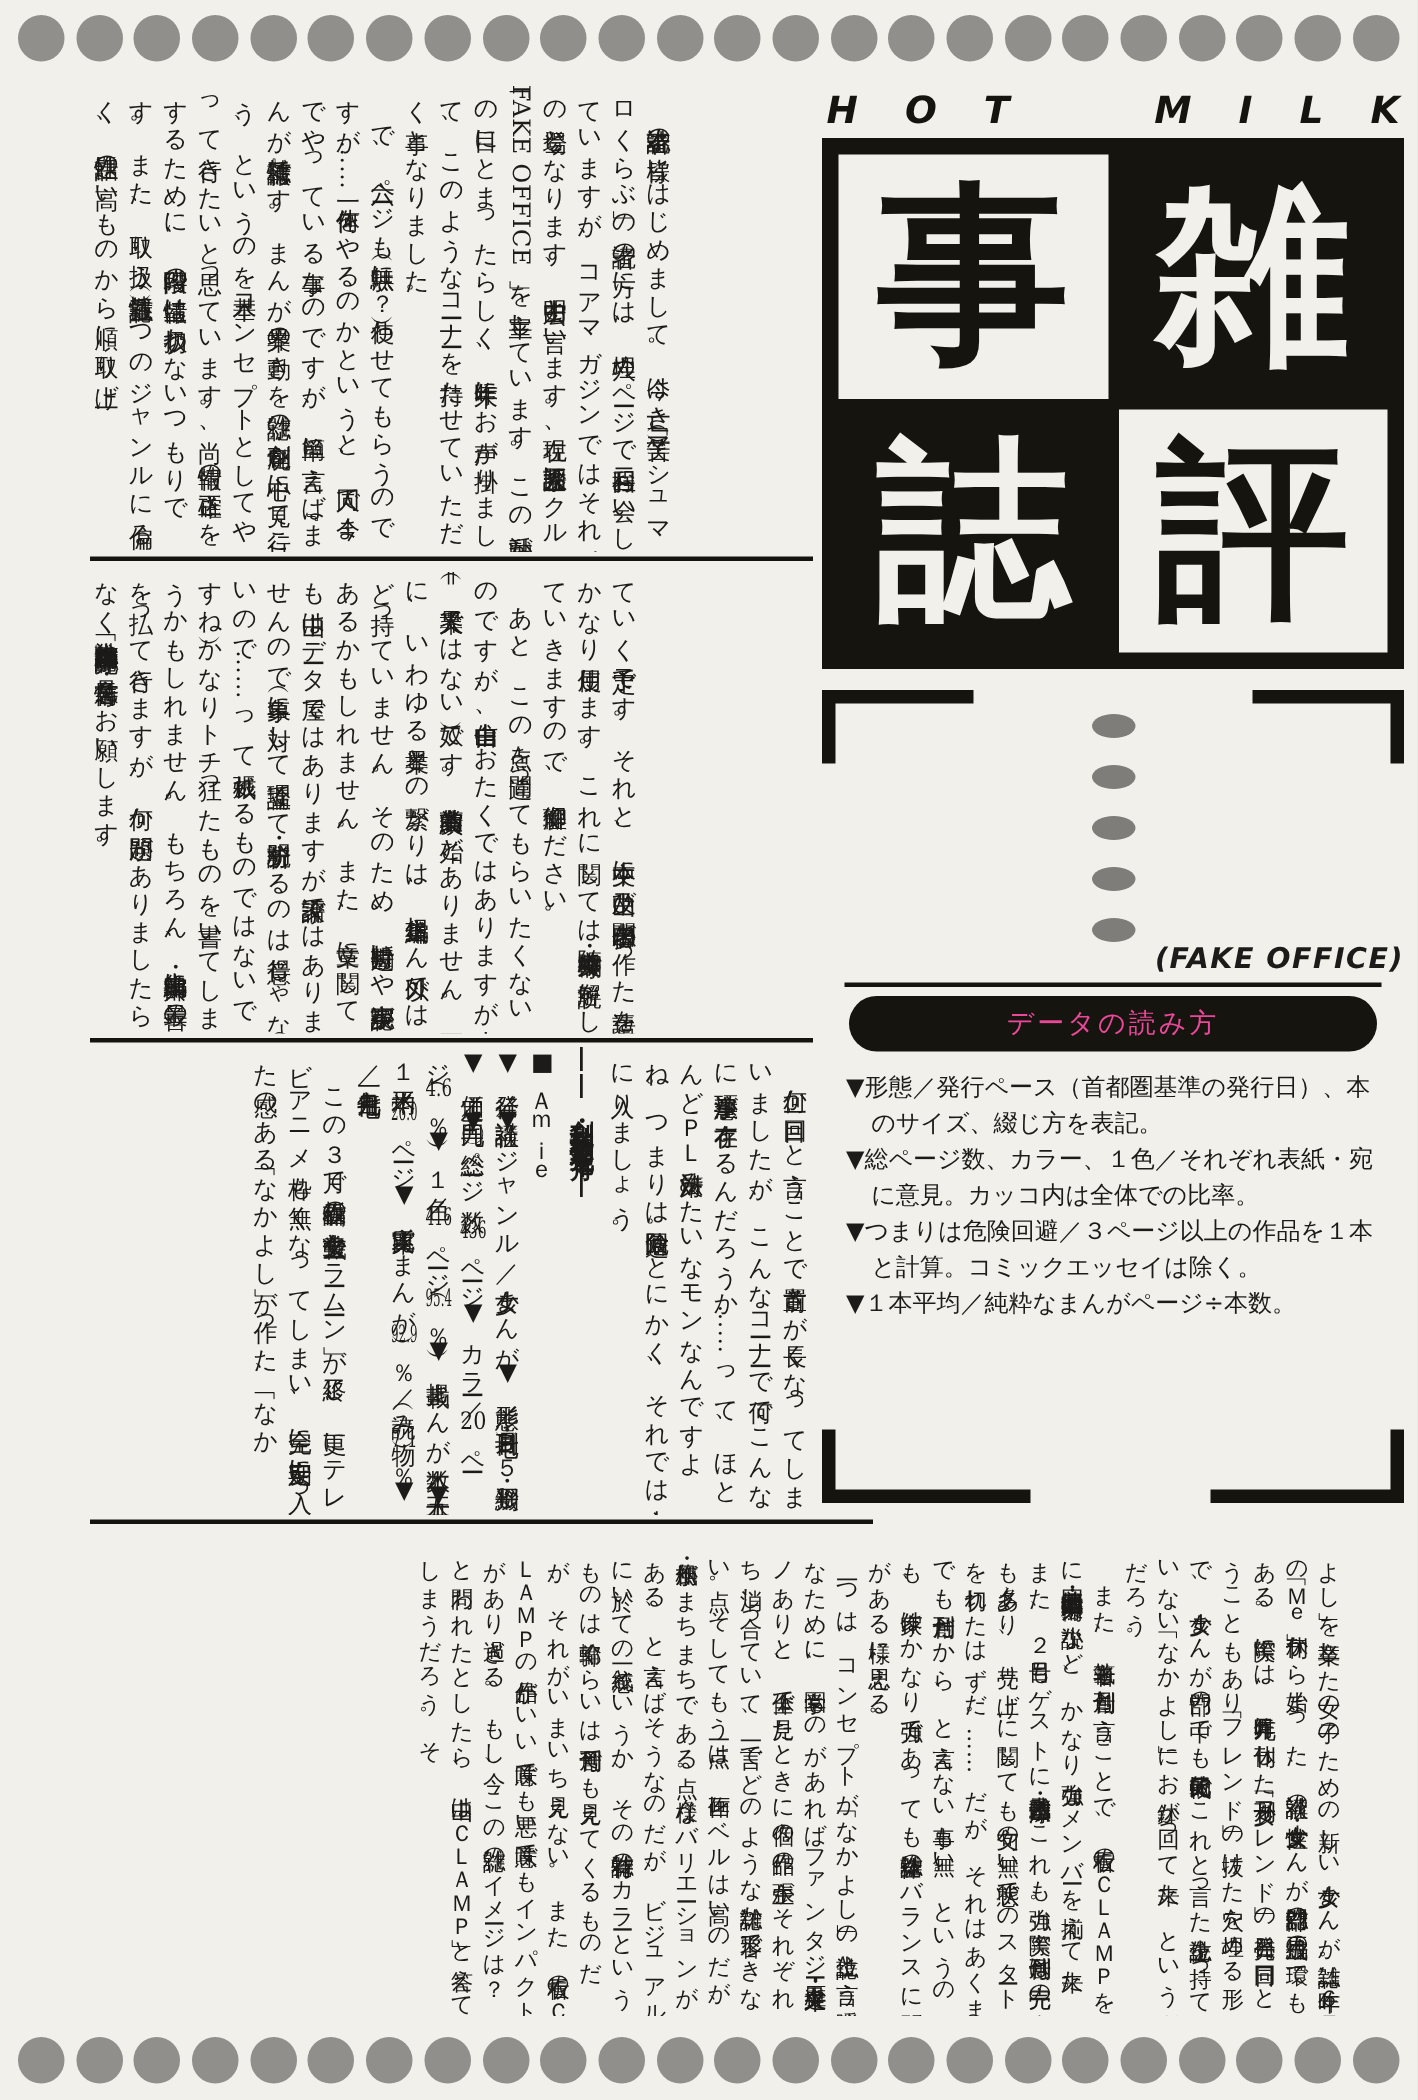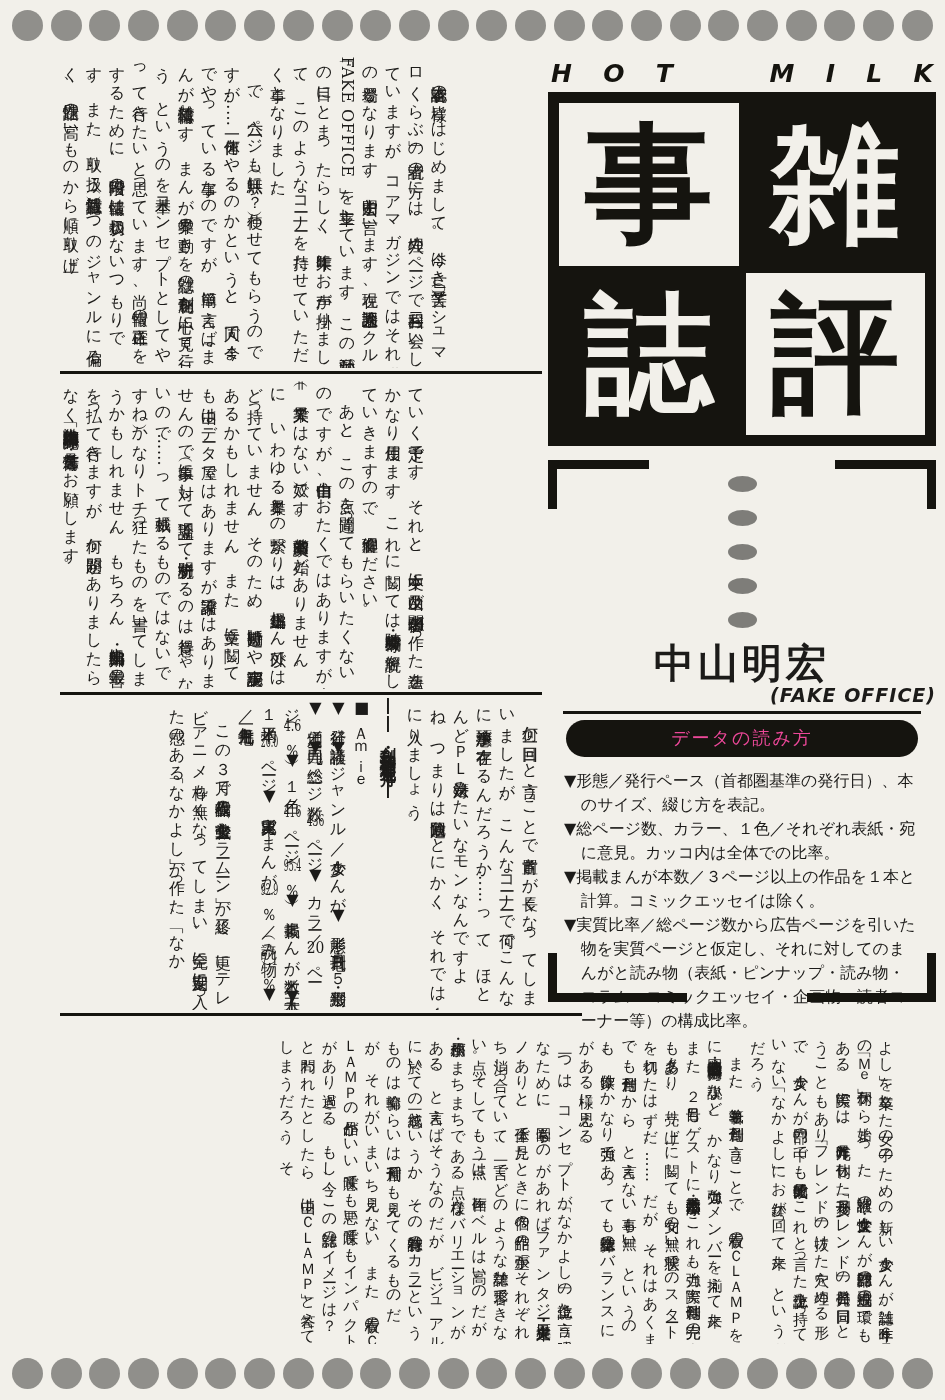--- a/index.html
+++ b/index.html
@@ -171,30 +171,29 @@
       <div class="corner br"></div>
 
       <div class="vdots">
           <div class="dot"></div>
           <div class="dot"></div>
           <div class="dot"></div>
           <div class="dot"></div>
           <div class="dot"></div>
         </div>
 
-      <div class="author-name">中山明宏</div>
       <div class="author-affil">(FAKE OFFICE)</div>
       <hr class="rule-heavy">
       <div class="pill">データの読み方</div>
 
       <div class="guide">
         <p class="guide-item">▼形態／発行ペース（首都圏基準の発行日）、本のサイズ、綴じ方を表記。</p>
         <p class="guide-item">▼総ページ数、カラー、１色／それぞれ表紙・宛に意見。カッコ内は全体での比率。</p>
-        <p class="guide-item">▼掲載まんが本数／３ページ以上の作品を１本と計算。コミックエッセイは除く。</p>
-        <p class="guide-item">▼実質比率／総ページ数から広告ページを引いた物を実質ページと仮定し、それに対してのまんがと読み物（表紙・ピンナップ・読み物・コラム・コミックエッセイ・企画物・読者コーナー等）の構成比率。</p>
+        <p class="guide-item">▼つまりは危険回避／３ページ以上の作品を１本と計算。コミックエッセイは除く。</p>
+        <p class="guide-item">▼１本平均／純粋なまんがページ÷本数。</p>
       </div>
     </div>
   </div>
 
   <div class="vband band4">よし」を卒業した女の子のための新しい少女まんが雑誌。一昨年６月の「Ｍｅ」休刊から始まった、講談社の少女・女性まんが雑誌部門の再編成の一環でもある。実際には、昨年九月に休刊した「月刊少女フレンド」の発売日と同日、と言うこともあり「フレンド」の抜けた穴を埋める形で、少女まんが部門の中でも比較的元気でこれと言った上位誌を持っていない「なかよし」にお鉢が回って来た、という所だろう。
 　また、執筆者も創刊号と言うことで、看板のＣＬＡＭＰを中心に岡崎武士・柴田亜美・田中芳樹の小説など、かなり強力なメンバーを揃えて来た。また、２号目もゲストに武内直子・山岸涼子とこれも強力。実際、創刊号は完売の書店も多々あり、売り上げに関しても文句の無い状態でのスタートを切れたはずだ。……だが、それはあくまでも創刊号だから、と言えない事も無い。というのも、作家はかなり強力であっても雑誌全体のバランスに問題がある様に思える。
 　一つは、コンセプトが「なかよし」の上位誌と言う曖昧なために、学園ものがあればファンタジー・歴史・近未来モノありと、全体で見たときに個々の作品の主張がそれぞれ打ち消し合っていて、一言でどのような雑誌か形容できない点。そしてもう一点は、作画レベルは高いのだが、絵柄・作風がまちまちである点。様々なバリエーションがある、と言えばそうなのだが、ビジュアル面に於いての統一感というか、その雑誌特有のカラーというものは輪郭ぐらいは創刊号でも見えてくるものだが、それがいまいち見えない。また、看板のＣＬＡＭＰの作品がいい意味でも悪い意味でもインパクトがあり過ぎる。もし今、この雑誌のイメージは？　と問われたとしたら、中山は「ＣＬＡＭＰ」と答えてしまうだろう。そ</div>
 
   <div class="dots-row bottom">
       <div class="dot"></div>

